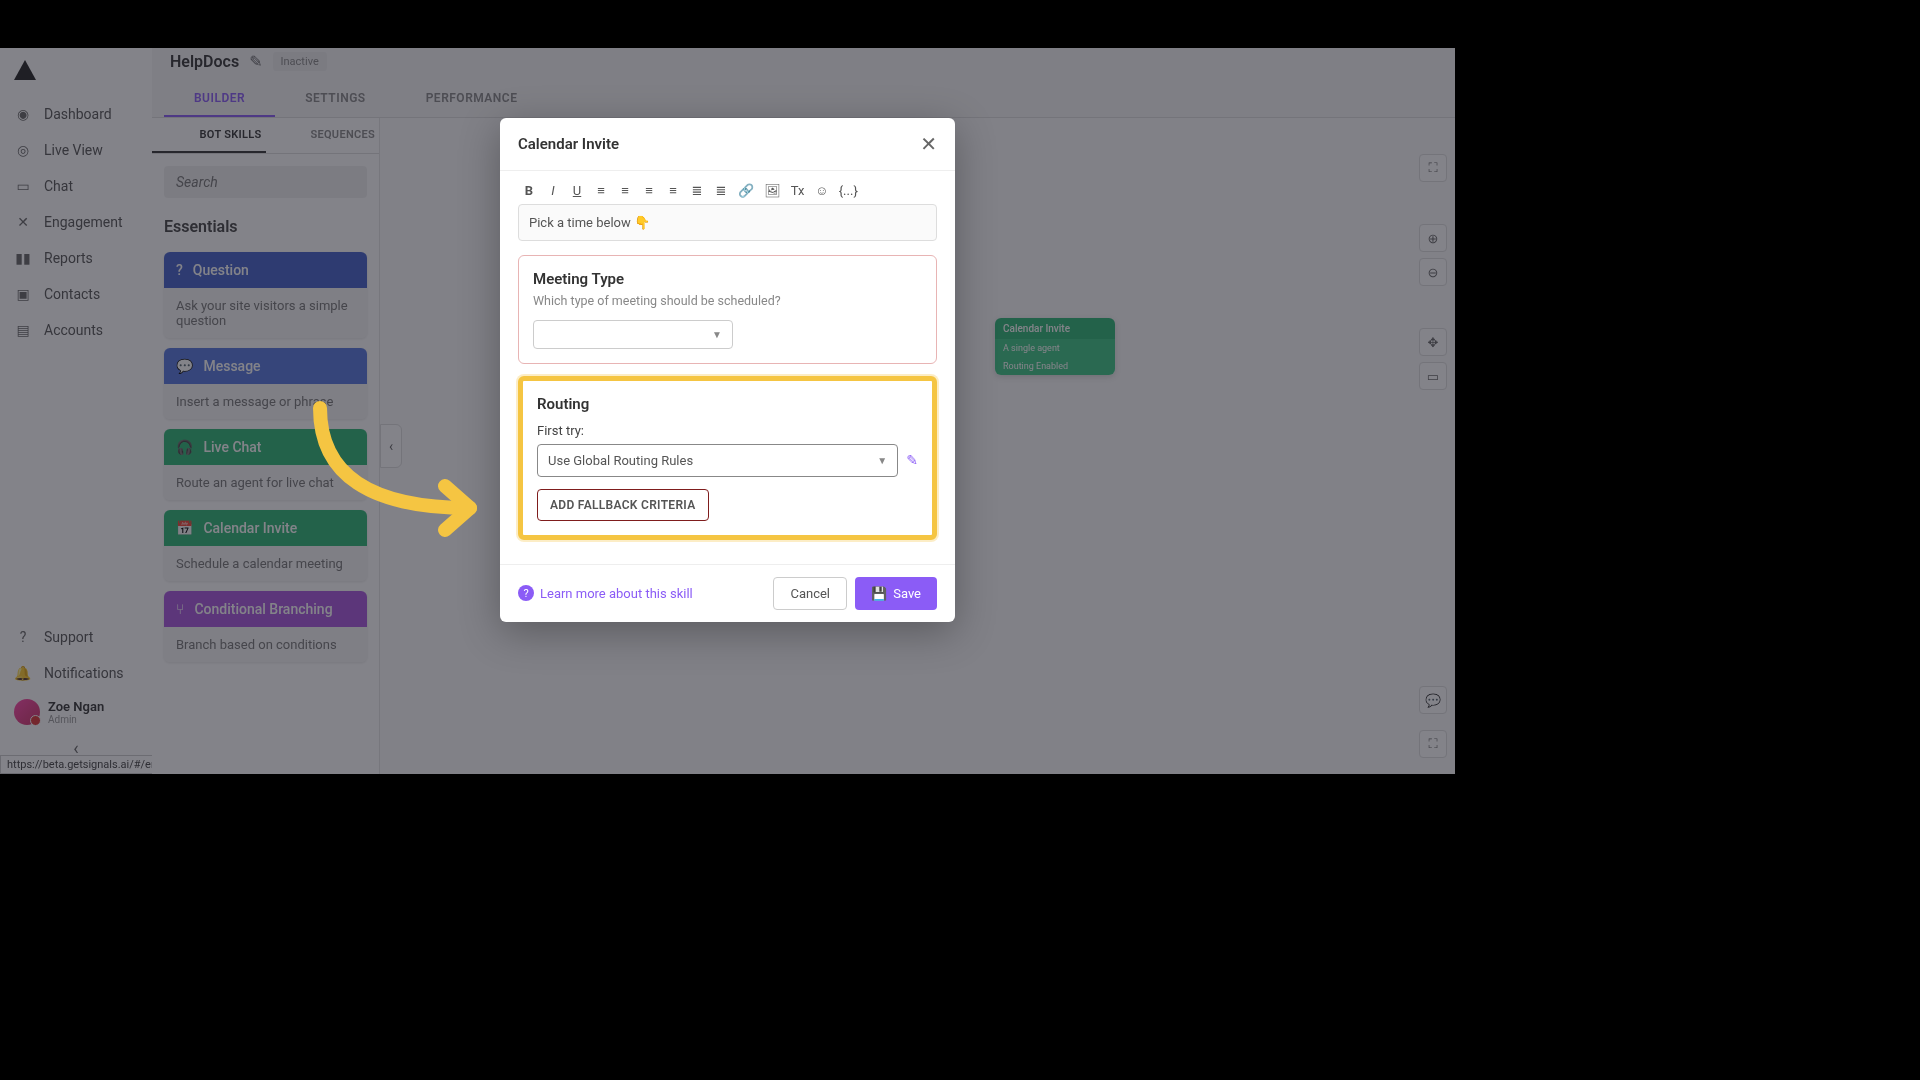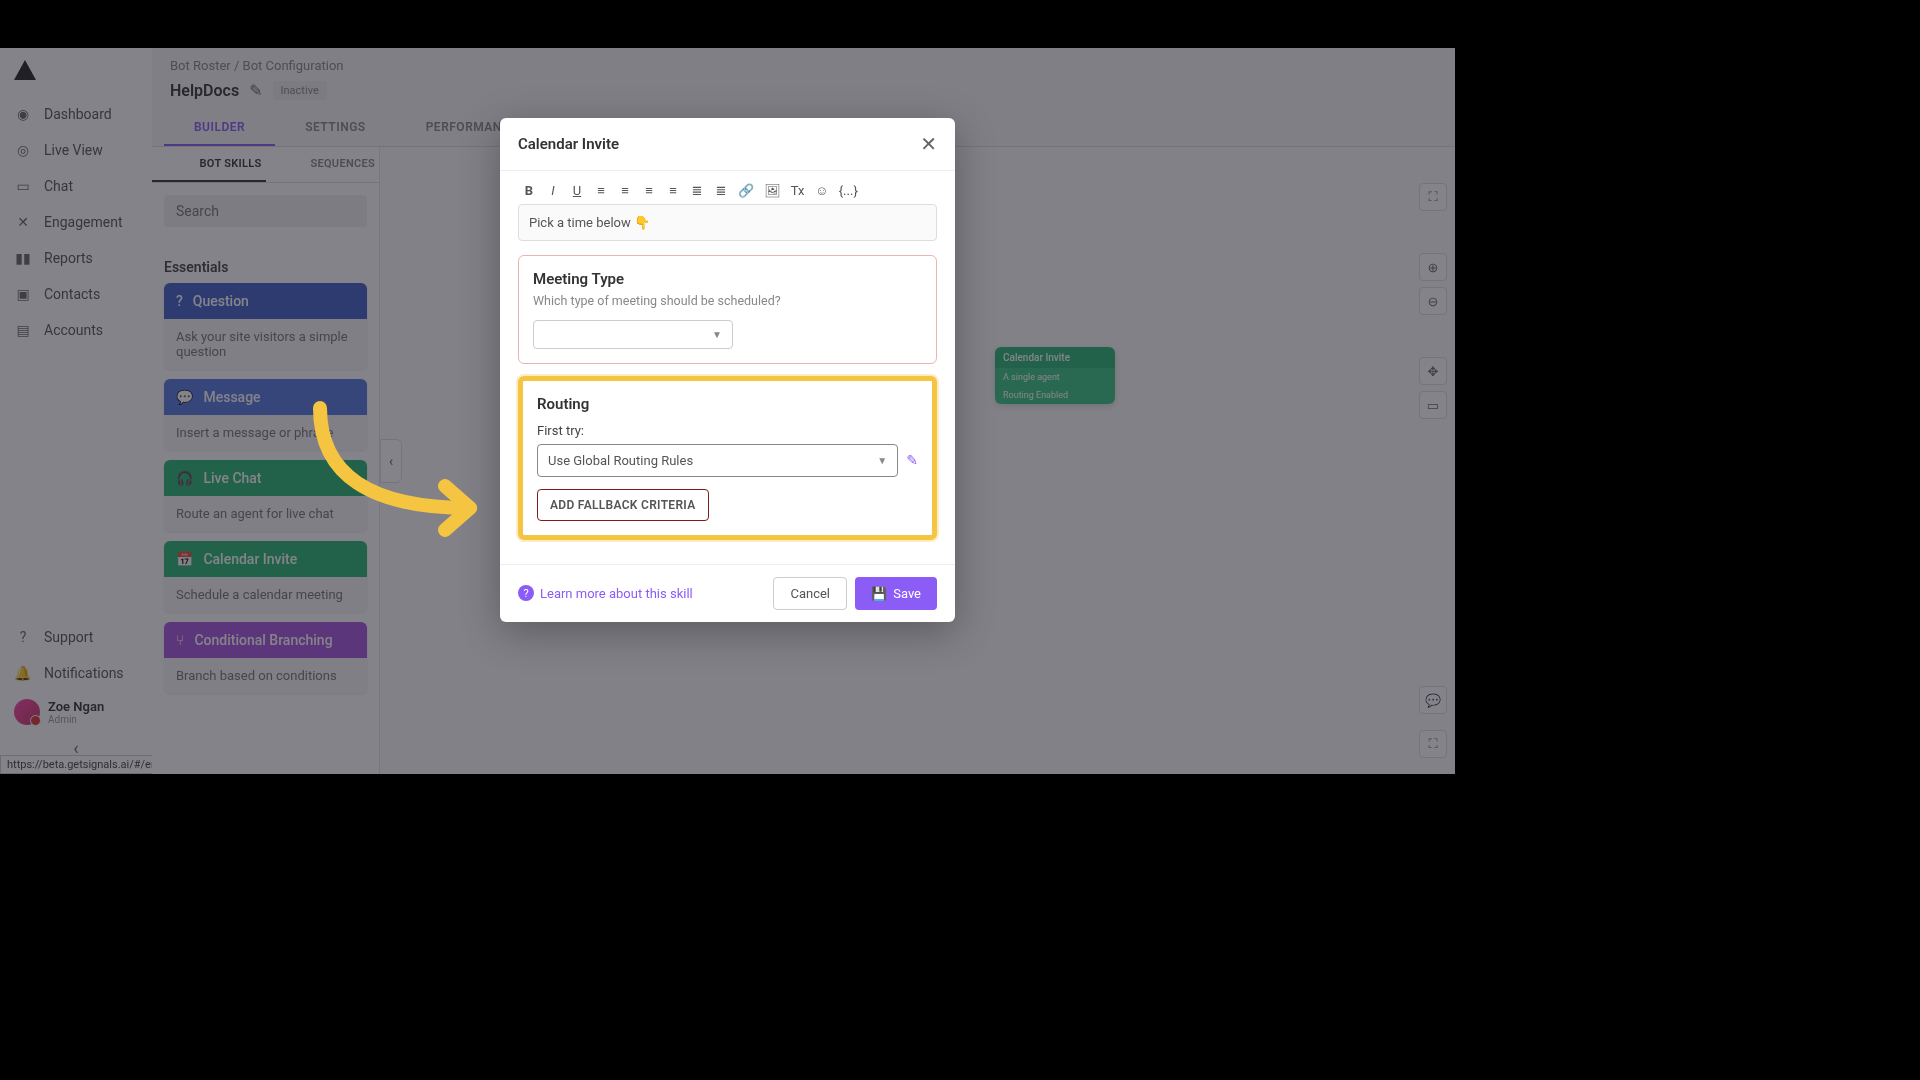--- a/index.html
+++ b/index.html
@@ -30,22 +30,22 @@
 .tab.active{color:#8b5cf6;border-bottom-color:#8b5cf6}
 .toolbar{position:absolute;top:100px;right:12px;display:flex;gap:18px;align-items:center;font-size:12px;color:#666}
 .toolbar-item{display:flex;align-items:center;gap:5px;cursor:pointer}
 .toolbar-item.save{color:#8b5cf6;font-weight:600}
 .canvas-area{flex:1;display:flex;position:relative;overflow:hidden}
 .skills-panel{width:228px;background:#fff;border-right:1px solid #e5e5e5;display:flex;flex-direction:column;position:relative}
 .skills-tabs{display:flex;border-bottom:1px solid #ddd}
 .skills-tab{flex:1;text-align:right;padding:10px 4px;font-size:11px;font-weight:600;color:#888;cursor:pointer;letter-spacing:.3px}
 .skills-tab.active{color:#333;border-bottom:2px solid #333}
 .skills-body{padding:12px;overflow-y:auto}
-.search-box{width:100%;padding:8px 12px;border:none;background:#f0f0f0;border-radius:4px;font-size:14px;color:#999;margin-bottom:32px}
-.section-title{font-size:14px;font-weight:600;color:#444;margin-bottom:8px}
+.search-box{width:100%;padding:8px 12px;border:none;background:#f0f0f0;border-radius:4px;font-size:14px;font-style:italic;color:#999;margin-bottom:19px}
+.section-title{font-size:16px;font-weight:600;color:#444;margin-bottom:16px}
 .skill-card{border-radius:6px;margin-bottom:10px;overflow:hidden;box-shadow:0 1px 3px rgba(0,0,0,.1)}
 .skill-head{padding:10px 12px;display:flex;align-items:center;gap:10px;color:#fff;font-size:14px;font-weight:500}
 .skill-desc{padding:10px 12px;background:#f5f5f5;color:#777;font-size:13px}
 .sk-blue{background:#4360c9}
 .sk-iblue{background:#5577dd}
 .sk-green{background:#2bb673}
 .sk-purple{background:#a855dd}
 .canvas{flex:1;background:#fafafa;position:relative}
 .panel-toggle{position:absolute;left:228px;top:50%;transform:translateY(-50%);width:22px;height:44px;background:#fff;border:1px solid #ddd;border-radius:0 6px 6px 0;display:flex;align-items:center;justify-content:center;cursor:pointer;color:#666;font-size:14px;z-index:5}
 .flow-node{position:absolute;right:340px;top:200px;width:120px;border-radius:6px;overflow:hidden;font-size:10px;box-shadow:0 2px 6px rgba(0,0,0,.15)}
@@ -138,25 +138,20 @@
           <div class="user-name">Zoe Ngan</div>
           <div class="user-role">Admin</div>
         </div>
       </div>
       <div class="collapse-btn">‹</div>
     </div>
     <div class="url-bar">https://beta.getsignals.ai/#/engagement/chatbots/chatbots</div>
   </div>
 
   <div class="main">
-    <div class="breadcrumb">
-      <a>Bot Roster</a>
-      <span>/</span>
-      <span>Bot Configuration</span>
-    </div>
     <div class="title-row">
       <h2>HelpDocs</h2>
       <span class="edit-ic">✎</span>
       <span class="badge">Inactive</span>
     </div>
     <div class="tabs">
       <div class="tab active">BUILDER</div>
       <div class="tab">SETTINGS</div>
       <div class="tab">PERFORMANCE</div>
     </div>

